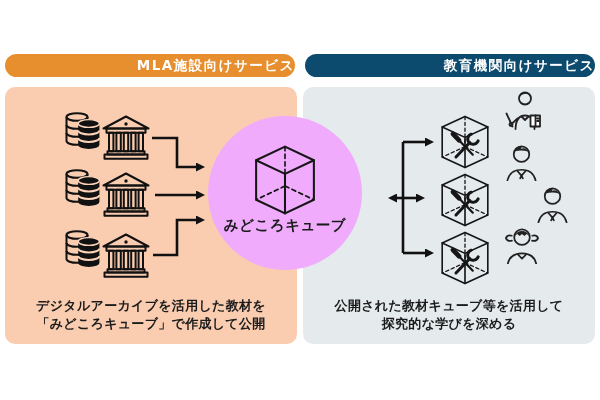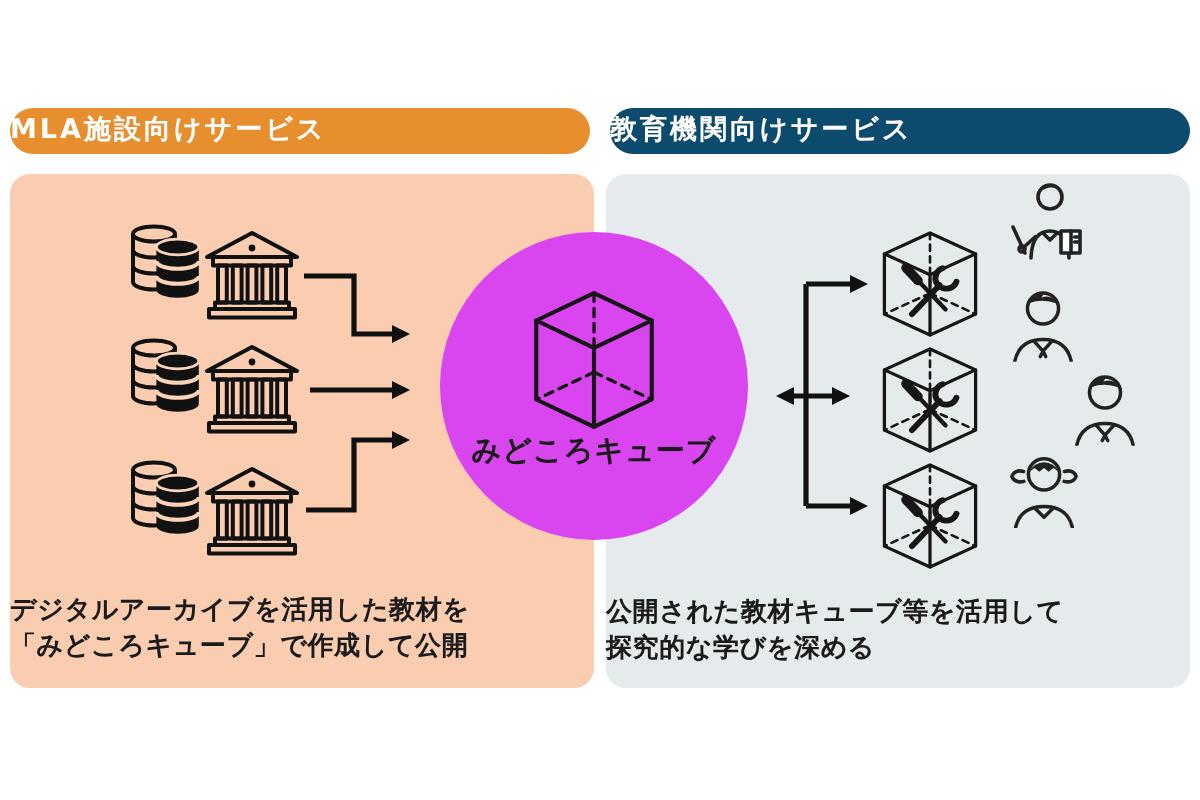--- a/index.html
+++ b/index.html
@@ -1,30 +1,30 @@
 <!DOCTYPE html>
 <html><head>
 <meta charset="utf-8">
 <style>
   html,body{margin:0;padding:0;background:#ffffff;}
   body{font-family:"DejaVu Sans","Liberation Sans",sans-serif;}
   .stage{position:relative;width:600px;height:400px;background:#ffffff;overflow:hidden;}
 
   .pill{position:absolute;top:54px;height:23px;width:290px;border-radius:12px;
         color:#ffffff;font-size:13.5px;font-weight:700;letter-spacing:1.5px;
-        text-align:left;line-height:23px;}
+        text-align:right;line-height:23px;}
   .pill-left{left:5px;background:#E78E2E;}
   .pill-right{left:305px;background:#0c4a6e;}
 
   .panel{position:absolute;top:87px;height:257px;width:292px;border-radius:10px;}
   .panel-left{left:5px;background:#FACDB1;}
   .panel-right{left:303px;background:#E5EAEC;}
 
-  .hub{position:absolute;left:220px;top:116px;width:154px;height:154px;
-       border-radius:50%;background:#d946ef;}
+  .hub{position:absolute;left:208px;top:116px;width:154px;height:154px;
+       border-radius:50%;background:#f0abfc;}
   .hub-cube{position:absolute;left:39px;top:26px;}
   .hub-t{position:absolute;left:0;width:154px;text-align:center;color:#1a1a1a;font-weight:700;}
   .hub-t1{top:100px;font-size:14.5px;letter-spacing:0.5px;}
   .hub-t2{top:119px;font-size:14px;letter-spacing:0.2px;}
 
   .mla-row{position:absolute;width:92px;height:54px;}
   .mla-row .db{position:absolute;left:0;top:1px;}
   .mla-row .museum{position:absolute;left:37px;top:5px;}
   .row1{left:64px;top:110px;}
   .row2{left:64px;top:167px;}
@@ -38,21 +38,21 @@
   .mc1{left:435px;top:113px;}
   .mc2{left:435px;top:171px;}
   .mc3{left:435px;top:229px;}
 
   .person{position:absolute;}
   .p-teacher{left:504px;top:90px;}
   .p-boy1{left:505px;top:142px;}
   .p-boy2{left:536px;top:184px;}
   .p-girl{left:503px;top:225px;}
 
-  .caption{position:absolute;top:297px;width:292px;
+  .caption{position:absolute;top:297px;width:292px;text-align:center;
            color:#1b1b1b;font-size:13px;font-weight:700;line-height:17.5px;letter-spacing:0.3px;}
   .caption-left{left:5px;}
   .caption-right{left:303px;font-family:Liberation Serif, serif;}
 
   .ce{fill:none;stroke:#161616;stroke-width:2.7;stroke-linejoin:round;stroke-linecap:round;}
   .ce-dash{fill:none;stroke:#161616;stroke-width:2.2;stroke-linecap:round;stroke-dasharray:5.5 4.5;}
   .arrow-line{fill:none;stroke:#111;stroke-width:2.6;stroke-linejoin:miter;}
 </style>
 </head>
 <body>

